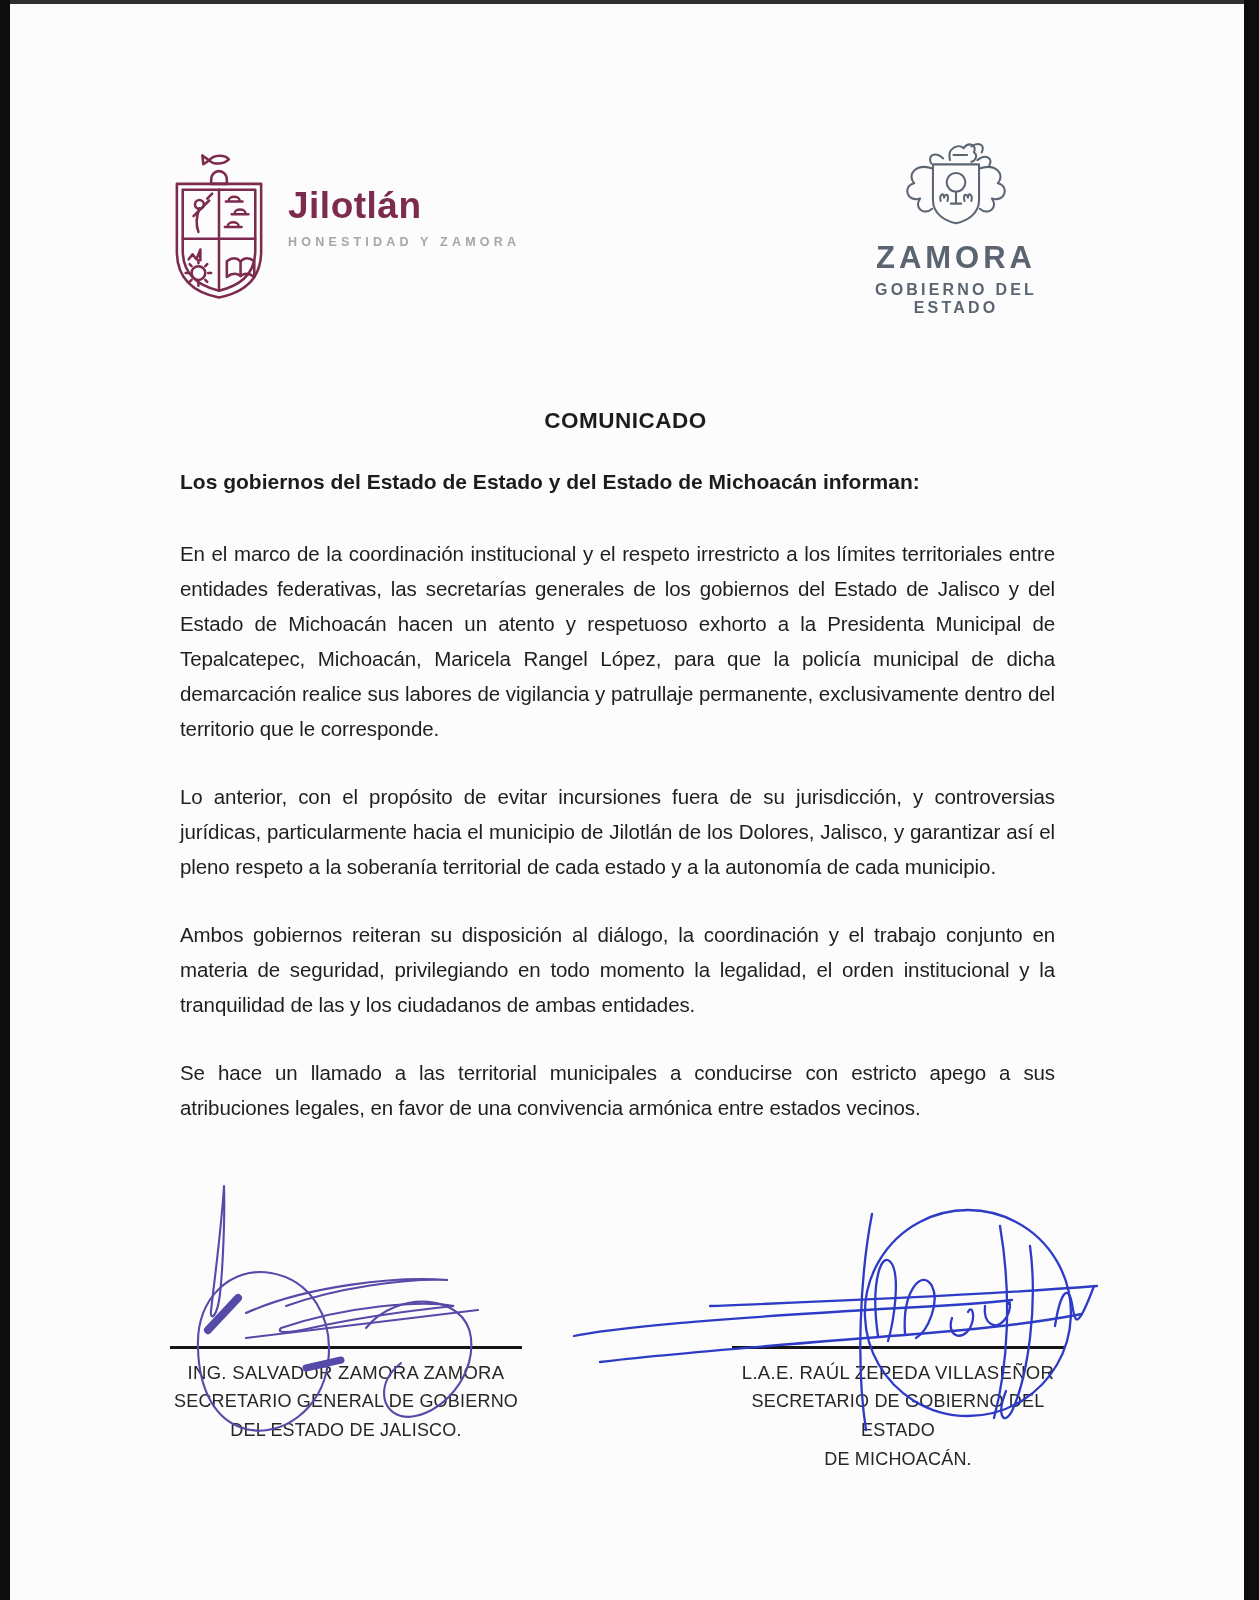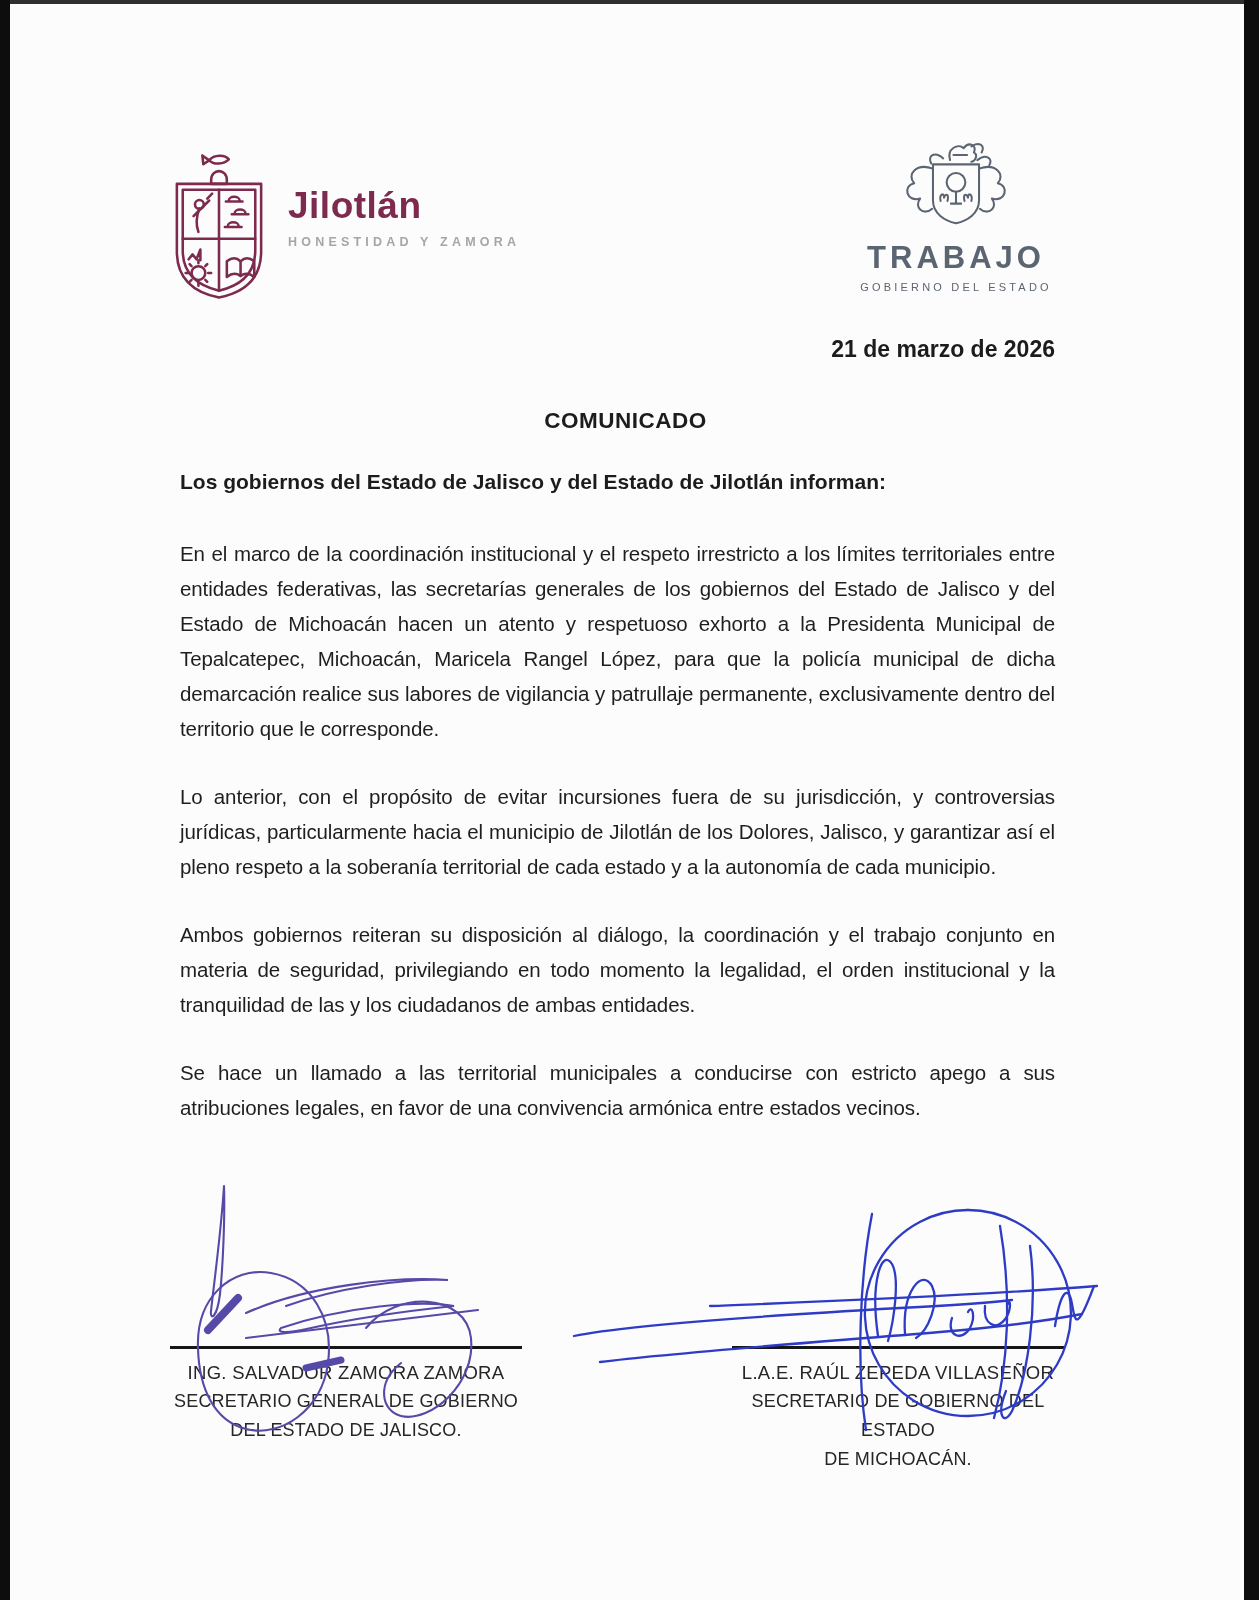--- a/index.html
+++ b/index.html
@@ -16,21 +16,21 @@
   
   .letterhead{position:absolute;left:170px;top:146px;width:890px;height:160px;}
   .mich-logo{position:absolute;left:0;top:4px;display:flex;align-items:center;}
   .mich-crest{width:98px;height:152px;flex:0 0 auto;}
   .mich-text{margin-left:20px;margin-top:-18px;}
   .mich-wordmark{font-size:37px;font-weight:bold;color:#7c2a4d;letter-spacing:.5px;}
   .mich-tagline{font-size:12.5px;font-weight:bold;color:#a6a6a6;letter-spacing:4.2px;margin-top:8px;}
   .jal-logo{position:absolute;right:4px;top:-10px;width:200px;text-align:center;color:#5b6571;}
   .jal-crest{width:128px;height:102px;}
   .jal-wordmark{font-size:31px;font-weight:bold;letter-spacing:4px;margin-top:2px;}
-  .jal-tagline{font-size:11px;font-weight:normal;letter-spacing:3.2px;margin-top:5px;}
+  .jal-tagline{font-size:16px;font-weight:bold;letter-spacing:3.2px;margin-top:5px;}
 
   
   .dateline{position:absolute;left:180px;top:336px;width:875px;text-align:right;
     font-size:23px;font-weight:bold;}
   .doc-title{position:absolute;left:180px;top:400px;width:875px;margin:8px;text-align:center;
     font-size:22.5px;font-weight:bold;letter-spacing:.5px;}
   .intro{position:absolute;left:180px;top:470px;width:875px;margin:0;
     font-size:21px;font-weight:bold;}
   .bodycopy{position:absolute;left:180px;top:536px;width:875px;}
   .body-par{margin:0 0 33px 0;font-size:20.5px;line-height:35px;text-align:justify;
@@ -115,30 +115,29 @@
 
           <path d="M48,31 L102,31 L102,73 C102,89 88,97 75,100 C62,97 48,89 48,73 Z"></path>
 
           <circle cx="75" cy="52" r="11"></circle>
           <path d="M75,63 L75,77 M69,77 L81,77"></path>
 
           <path d="M57,74 C55,66 61,63 61,70 C63,64 67,66 65,74"></path>
           <path d="M93,74 C95,66 89,63 89,70 C87,64 83,66 85,74"></path>
         </g>
       </svg>
-      <div class="jal-wordmark">TRABAJO</div>
+      <div class="jal-wordmark">ZAMORA</div>
       <div class="jal-tagline">GOBIERNO DEL ESTADO</div>
     </div>
   </header>
 
-  <div class="dateline">21 de marzo de 2026</div>
 
   <h1 class="doc-title">COMUNICADO</h1>
 
-  <p class="intro">Los gobiernos del Estado de Jalisco y del Estado de Jilotlán informan:</p>
+  <p class="intro">Los gobiernos del Estado de Estado y del Estado de Michoacán informan:</p>
 
   <div class="bodycopy">
     <p class="body-par">En el marco de la coordinación institucional y el respeto irrestricto a los límites territoriales entre entidades federativas, las secretarías generales de los gobiernos del Estado de Jalisco y del Estado de Michoacán hacen un atento y respetuoso exhorto a la Presidenta Municipal de Tepalcatepec, Michoacán, Maricela Rangel López, para que la policía municipal de dicha demarcación realice sus labores de vigilancia y patrullaje permanente, exclusivamente dentro del territorio que le corresponde.</p>
     <p class="body-par">Lo anterior, con el propósito de evitar incursiones fuera de su jurisdicción, y controversias jurídicas, particularmente hacia el municipio de Jilotlán de los Dolores, Jalisco, y garantizar así el pleno respeto a la soberanía territorial de cada estado y a la autonomía de cada municipio.</p>
     <p class="body-par">Ambos gobiernos reiteran su disposición al diálogo, la coordinación y el trabajo conjunto en materia de seguridad, privilegiando en todo momento la legalidad, el orden institucional y la tranquilidad de las y los ciudadanos de ambas entidades.</p>
     <p class="body-par">Se hace un llamado a las territorial municipales a conducirse con estricto apego a sus atribuciones legales, en favor de una convivencia armónica entre estados vecinos.</p>
   </div>
 
   <svg class="ink ink-left" viewBox="0 0 298 262">
     <g fill="none" stroke-width="2.1" stroke-linecap="round" stroke="#564aa8">

